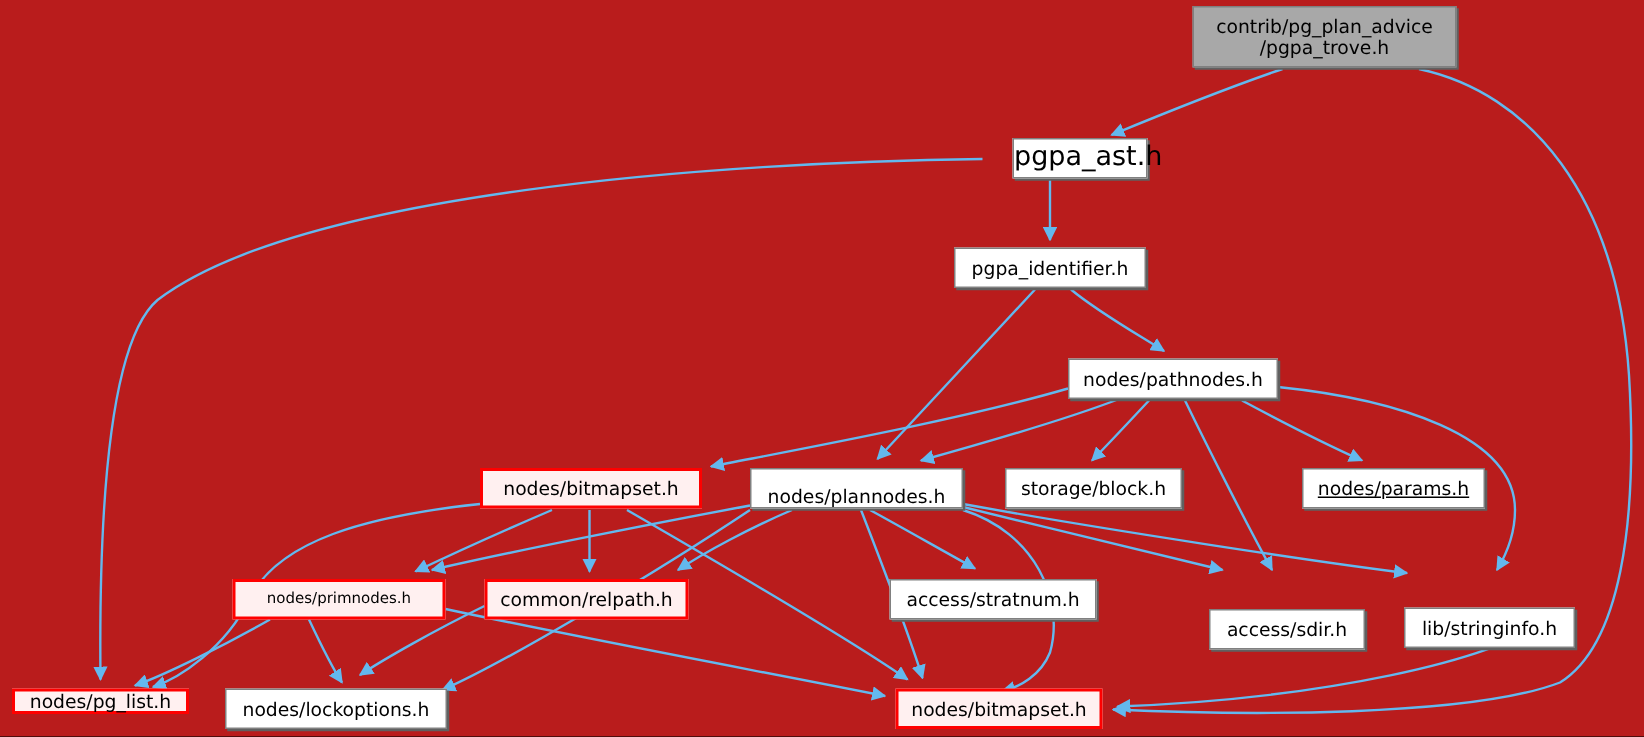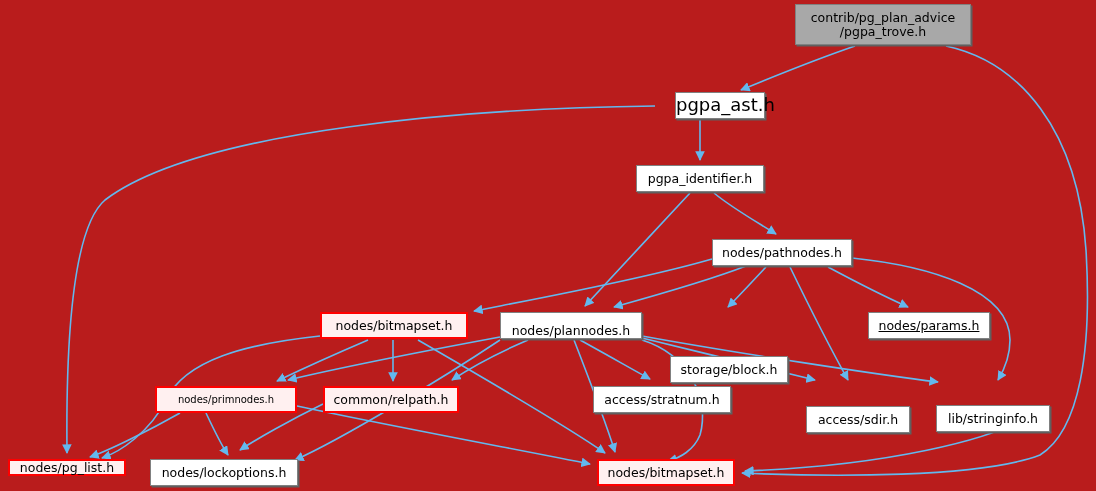--- a/index.html
+++ b/index.html
@@ -82,21 +82,21 @@
       </g>
   </svg>
   <div id="nodes">
       <div class="node" style="left: 795px; top: 4px; width: 176px; height: 41px; background: rgb(168, 168, 168); color: rgb(0, 0, 0); font-size: 12.5px; border: 1px solid rgb(128, 128, 128); box-shadow: rgb(96, 96, 96) 1.5px 1.5px 0px 0px;"><span class="node-label">contrib/pg_plan_advice
 /pgpa_trove.h</span></div>
       <div class="node" style="left: 655px; top: 92px; width: 90px; height: 27px; background: rgb(255, 255, 255); color: rgb(0, 0, 0); font-size: 18px; border: 1px solid rgb(128, 128, 128); box-shadow: rgb(96, 96, 96) 1.5px 1.5px 0px 0px; margin-left: 20px;"><span class="node-label">pgpa_ast.h</span></div>
       <div class="node" style="left: 636px; top: 165px; width: 128px; height: 27px; background: rgb(255, 255, 255); color: rgb(0, 0, 0); font-size: 12.5px; border: 1px solid rgb(128, 128, 128); box-shadow: rgb(96, 96, 96) 1.5px 1.5px 0px 0px;"><span class="node-label">pgpa_identifier.h</span></div>
       <div class="node" style="left: 712px; top: 239px; width: 140px; height: 27px; background: rgb(255, 255, 255); color: rgb(0, 0, 0); font-size: 12.5px; border: 1px solid rgb(128, 128, 128); box-shadow: rgb(96, 96, 96) 1.5px 1.5px 0px 0px;"><span class="node-label">nodes/pathnodes.h</span></div>
       <div class="node" style="left: 320px; top: 312px; width: 148px; height: 27px; background: rgb(255, 240, 240); color: rgb(0, 0, 0); font-size: 12.5px; border: 2px solid rgb(255, 0, 0);"><span class="node-label">nodes/bitmapset.h</span></div>
       <div class="node" style="left: 500px; top: 312px; width: 142px; height: 27px; background: rgb(255, 255, 255); color: rgb(0, 0, 0); font-size: 12.5px; border: 1px solid rgb(128, 128, 128); box-shadow: rgb(96, 96, 96) 1.5px 1.5px 0px 0px; align-items: flex-end;"><span class="node-label">nodes/plannodes.h</span></div>
-      <div class="node" style="left: 670px; top: 312px; width: 118px; height: 27px; background: rgb(255, 255, 255); color: rgb(0, 0, 0); font-size: 12.5px; border: 1px solid rgb(128, 128, 128); box-shadow: rgb(96, 96, 96) 1.5px 1.5px 0px 0px; margin-top: 44px;"><span class="node-label">storage/block.h</span></div>
+      <div class="node" style="left: 670px; top: 312px; width: 118px; height: 27px; background: rgb(255, 255, 255); color: rgb(0, 0, 0); font-size: 12.5px; border: 1px solid rgb(128, 128, 128); box-shadow: rgb(96, 96, 96) 1.5px 1.5px 0px 0px;"><span class="node-label">storage/block.h</span></div>
       <div class="node" style="left: 868px; top: 312px; width: 122px; height: 27px; background: rgb(255, 255, 255); color: rgb(0, 0, 0); font-size: 12.5px; border: 1px solid rgb(128, 128, 128); box-shadow: rgb(96, 96, 96) 1.5px 1.5px 0px 0px; text-decoration: underline;"><span class="node-label">nodes/params.h</span></div>
       <div class="node" style="left: 155px; top: 386px; width: 142px; height: 27px; background: rgb(255, 240, 240); color: rgb(0, 0, 0); font-size: 10px; border: 2px solid rgb(255, 0, 0);"><span class="node-label">nodes/primnodes.h</span></div>
       <div class="node" style="left: 323px; top: 386px; width: 136px; height: 27px; background: rgb(255, 240, 240); color: rgb(0, 0, 0); font-size: 12.5px; border: 2px solid rgb(255, 0, 0); text-align: center;"><span class="node-label">common/relpath.h</span></div>
       <div class="node" style="left: 593px; top: 386px; width: 138px; height: 27px; background: rgb(255, 255, 255); color: rgb(0, 0, 0); font-size: 12.5px; border: 1px solid rgb(128, 128, 128); box-shadow: rgb(96, 96, 96) 1.5px 1.5px 0px 0px;"><span class="node-label">access/stratnum.h</span></div>
       <div class="node" style="left: 806px; top: 406px; width: 104px; height: 27px; background: rgb(255, 255, 255); color: rgb(0, 0, 0); font-size: 12.5px; border: 1px solid rgb(128, 128, 128); box-shadow: rgb(96, 96, 96) 1.5px 1.5px 0px 0px;"><span class="node-label">access/sdir.h</span></div>
       <div class="node" style="left: 936px; top: 386px; width: 114px; height: 27px; background: rgb(255, 255, 255); color: rgb(0, 0, 0); font-size: 12.5px; border: 1px solid rgb(128, 128, 128); box-shadow: rgb(96, 96, 96) 1.5px 1.5px 0px 0px; margin-top: 19px;"><span class="node-label">lib/stringinfo.h</span></div>
       <div class="node" style="left: 8px; top: 459px; width: 118px; height: 17px; background: rgb(255, 240, 240); color: rgb(0, 0, 0); font-size: 12.5px; border: 2px solid rgb(255, 0, 0);"><span class="node-label">nodes/pg_list.h</span></div>
       <div class="node" style="left: 150px; top: 459px; width: 148px; height: 27px; background: rgb(255, 255, 255); color: rgb(0, 0, 0); font-size: 12.5px; border: 1px solid rgb(128, 128, 128); box-shadow: rgb(96, 96, 96) 1.5px 1.5px 0px 0px;"><span class="node-label">nodes/lockoptions.h</span></div>
       <div class="node" style="left: 597px; top: 459px; width: 138px; height: 27px; background: rgb(255, 240, 240); color: rgb(0, 0, 0); font-size: 12.5px; border: 2px solid rgb(255, 0, 0);"><span class="node-label">nodes/bitmapset.h</span></div>
     </div>

